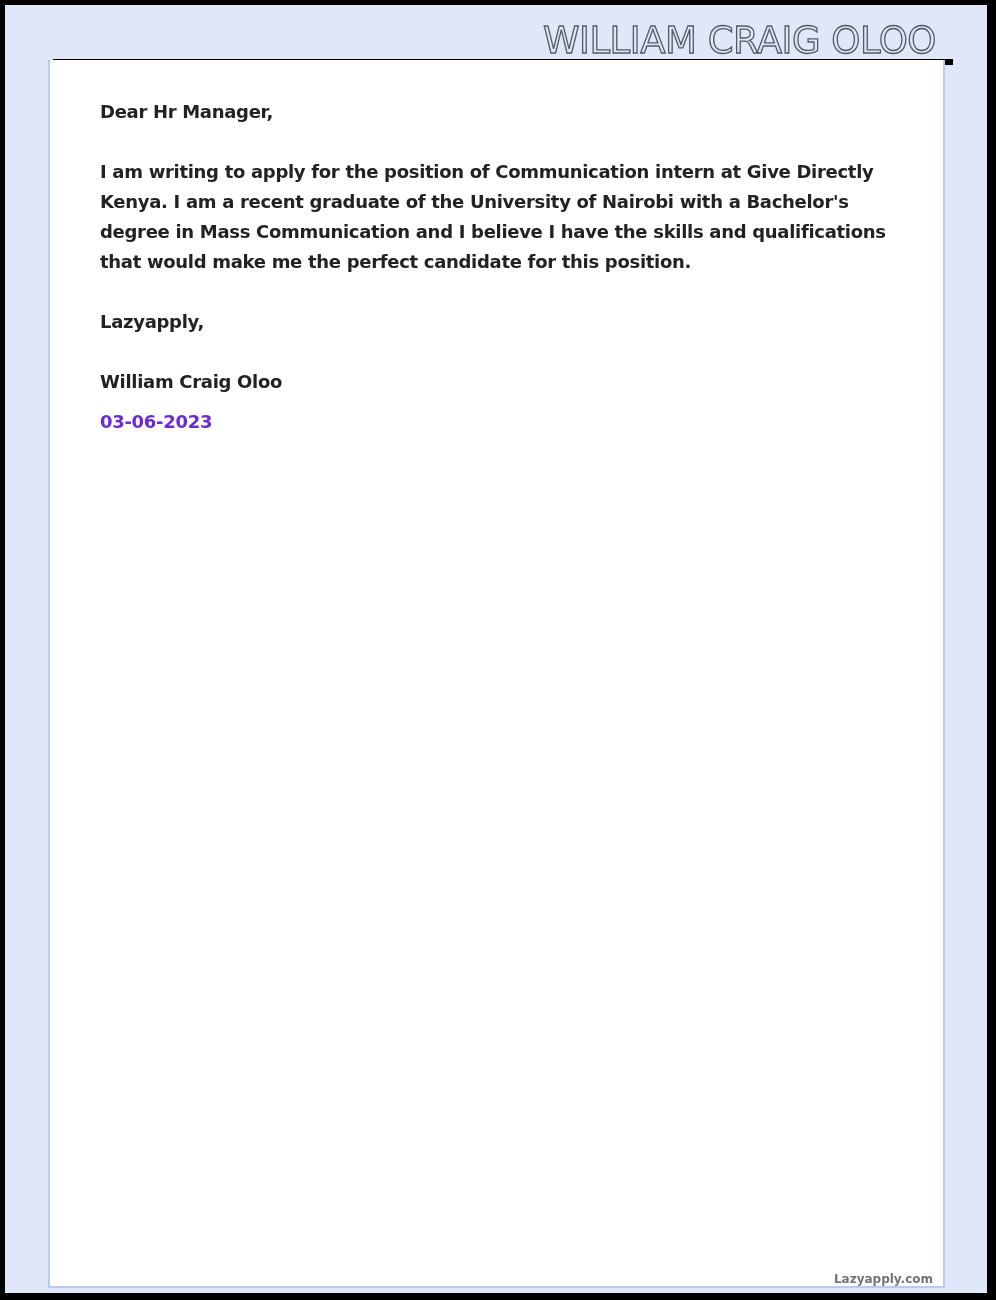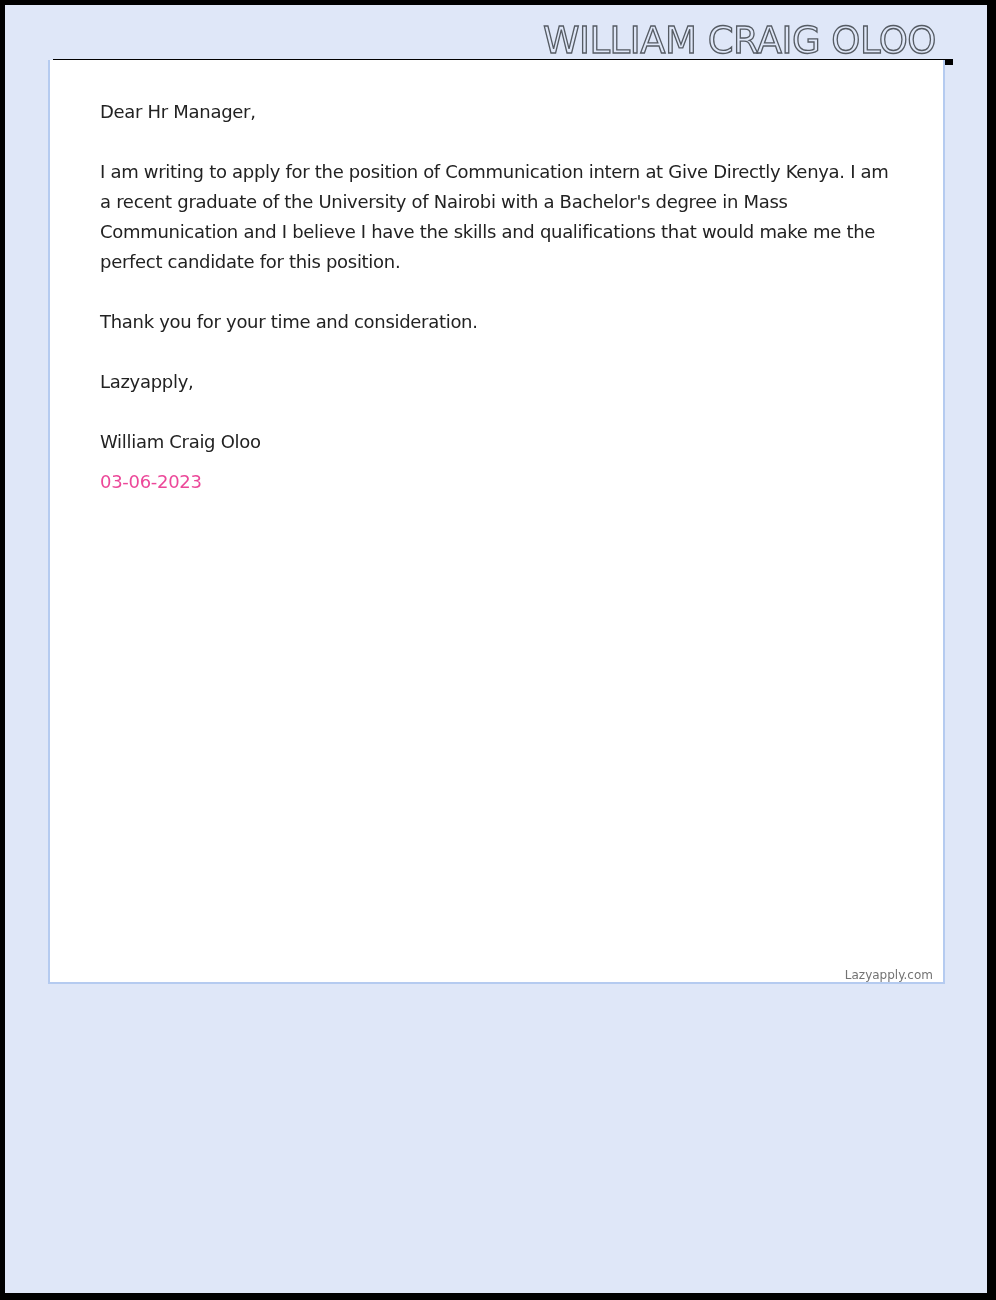--- a/index.html
+++ b/index.html
@@ -29,57 +29,57 @@
   }
   .rule {
     position: absolute;
     left: 48px; top: 54px;
     width: 900px; height: 6px;
     background: #000;
   }
   .page {
     position: absolute;
     left: 48px; top: 60px;
-    width: 897px; height: 924px;
+    width: 897px; height: 1228px;
     background: #fff;
     border-left: 2px solid #b5cbf0;
     border-right: 2px solid #b5cbf0;
     border-bottom: 2px solid #b5cbf0;
     box-sizing: border-box;
+    font-weight: bold;
   }
   .letter {
     position: absolute;
     left: 50px; top: 37px;
     width: 800px;
     font-size: 18px;
     line-height: 30px;
     color: #222;
     letter-spacing: -0.3px;
   }
   .letter p { margin: 0 0 30px 0; }
   .letter p.sig { margin-bottom: 10px; }
-  .date { color: #ec4899; margin: 0; }
+  .date { color: #6d28d9; margin: 0; }
   .footer {
     position: absolute;
     right: 10px; bottom: 0px;
     font-size: 12px;
     color: #737373;
   }
 </style>
 </head>
 <body>
 
 <div class="frame">
   <div class="header-name">WILLIAM CRAIG OLOO</div>
   <div class="rule"></div>
 </div>
 
 <div class="page" style="left:48px; top:60px;">
   <div class="letter">
     <p>Dear Hr Manager,</p>
     <p>I am writing to apply for the position of Communication intern at Give Directly Kenya. I am a recent graduate of the University of Nairobi with a Bachelor's degree in Mass Communication and I believe I have the skills and qualifications that would make me the perfect candidate for this position.</p>
-    <p>Thank you for your time and consideration.</p>
     <p>Lazyapply,</p>
     <p class="sig">William Craig Oloo</p>
     <p class="date">03-06-2023</p>
   </div>
   <div class="footer">Lazyapply.com</div>
 </div>
 
 </body></html>

